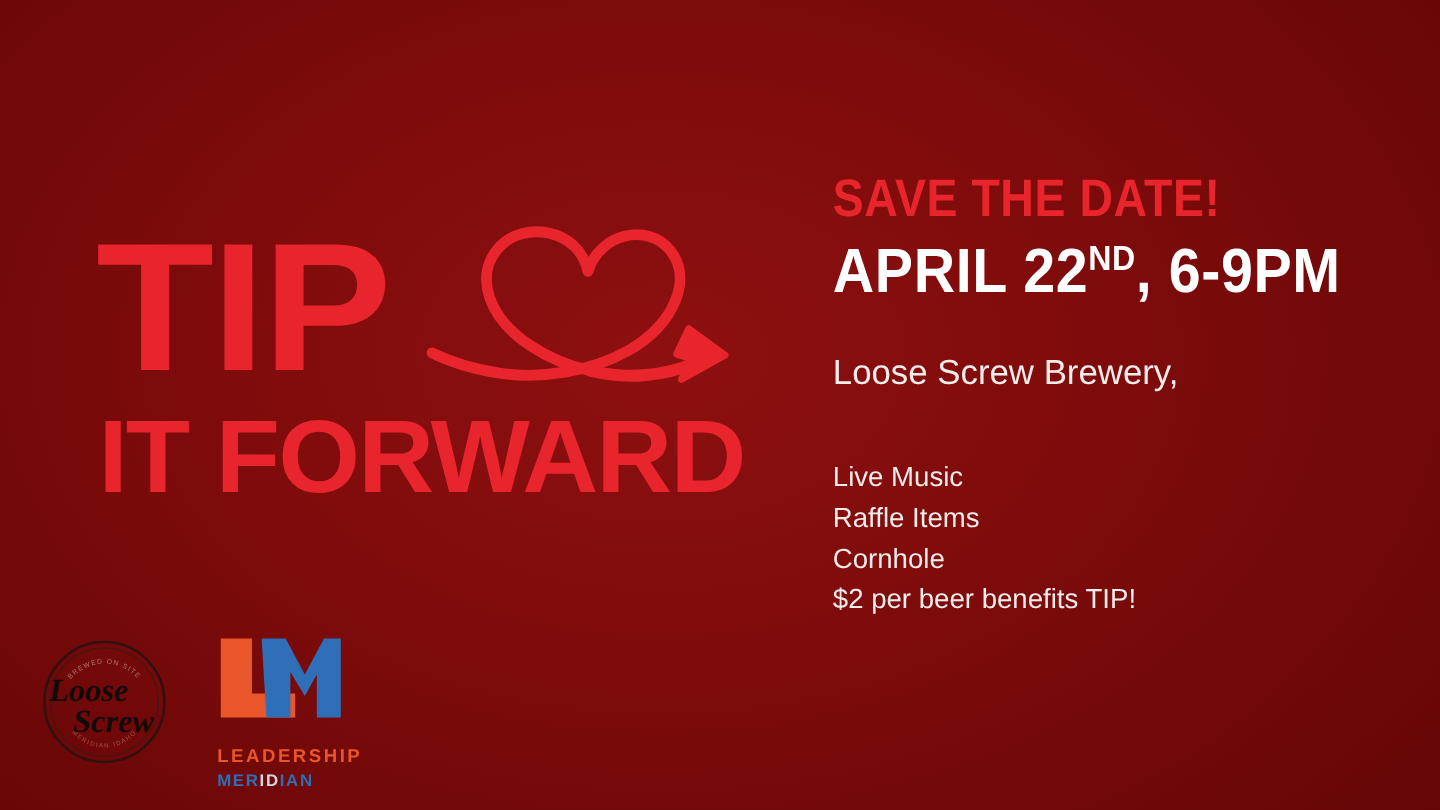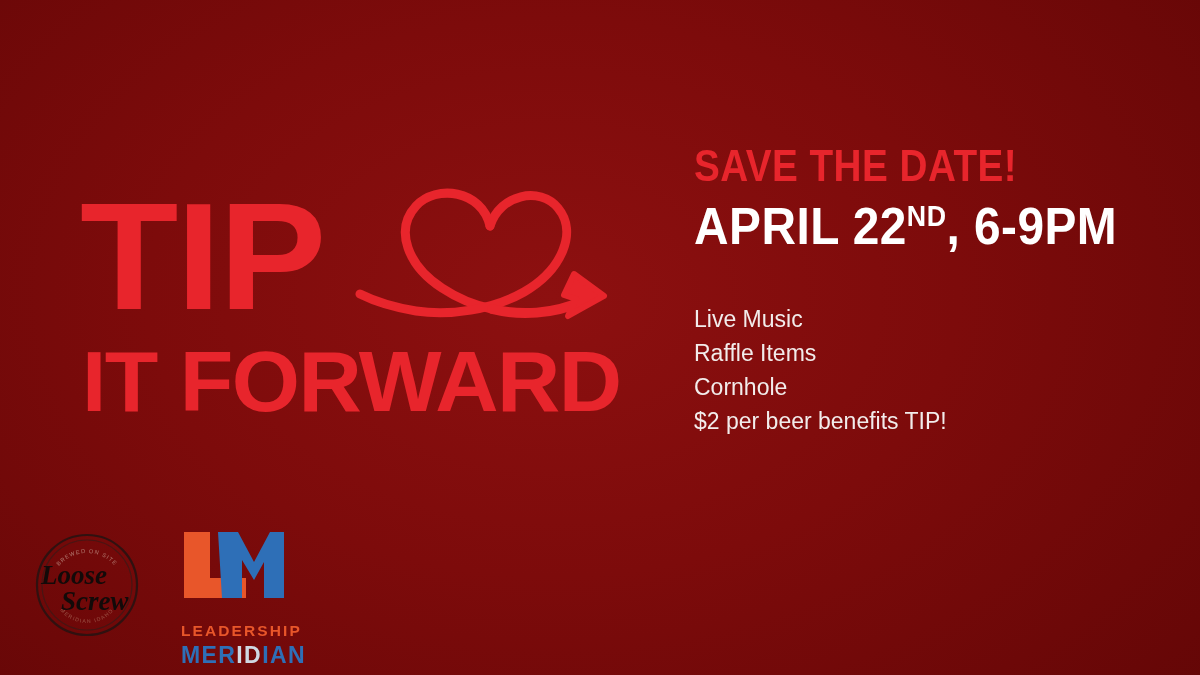--- a/index.html
+++ b/index.html
@@ -135,21 +135,21 @@
   #lm-monogram { display:block; width:108px; height:74px; margin-left:6px; }
   #lm-leadership {
     margin-top:20px; margin-left:7px;
     font-size:15.5px; font-weight:bold;
     letter-spacing:2.1px;
     color:#e8562a;
     white-space:nowrap;
   }
   #lm-meridian {
     margin-top:2px; margin-left:7px;
-    font-size:23px; font-weight:bold;
+    font-size:14px; font-weight:bold;
     letter-spacing:1.4px;
     color:#2e6fb7;
     white-space:nowrap;
   }
   #lm-meridian .hl { color:#cfd8e2; }
 </style>
 </head>
 <body>
 
 <div id="poster">
@@ -179,20 +179,21 @@
     <div id="forward-word">IT FORWARD</div>
   </div>
 
   <div id="event-copy">
 
     <div id="save-the-date">SAVE THE DATE!</div>
 
     <div id="event-date"><span>APRIL 22</span><sup>ND</sup><span>, 6-9PM</span></div>
 
     <div id="venue">
+      <div>Loose Screw Brewery,</div>
     </div>
 
     <ul id="feature-list">
       <li>Live Music</li>
       <li>Raffle Items</li>
       <li>Cornhole</li>
       <li>$2 per beer benefits TIP!</li>
     </ul>
   </div>
 

